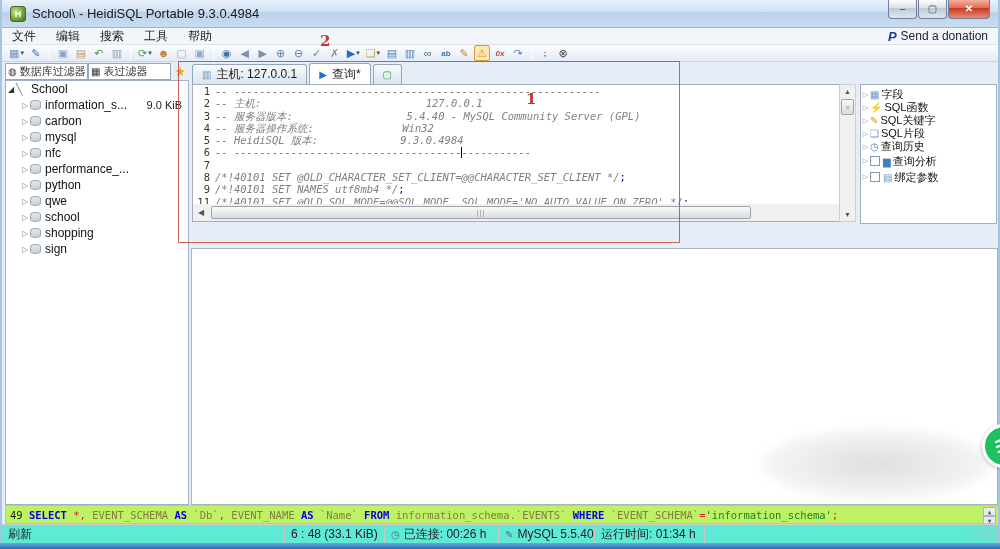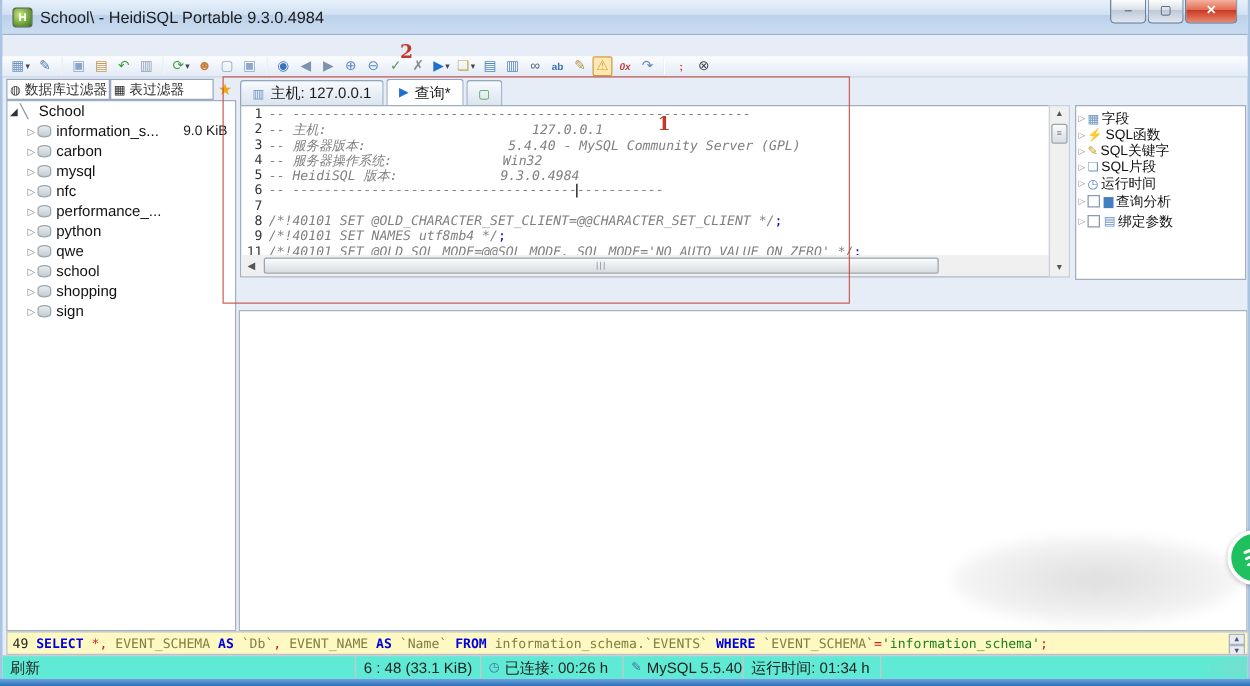--- a/index.html
+++ b/index.html
@@ -86,21 +86,21 @@
   .hp-row .arrow { width:9px; font-size:7px; color:#8a8a8a; text-align:center; }
   .hp-row .hp-cb { width:10px; height:10px; border:1px solid #8a9aae; background:#fff; margin-right:3px; }
   .hp-row .hicon { margin-right:2px; font-size:10px; }
   .hp-row.tall { height:16px; }
 
   
   #result { position:absolute; left:189px; top:248px; width:807px; height:257px; background:#fff; border:1px solid #a8b4c0; }
   .watermark { position:absolute; background:radial-gradient(ellipse, rgba(190,190,190,.5), rgba(220,220,220,0)); filter:blur(5px); border-radius:50%; }
 
   
-  #log { position:absolute; left:3px; top:505px; width:994px; height:19px; background:#fef9c3; border:1px solid #b8c2ce;
+  #log { position:absolute; left:3px; top:505px; width:994px; height:19px; background:#bef264; border:1px solid #b8c2ce;
     font-family:"DejaVu Sans Mono",monospace; font-size:10.5px; display:flex; align-items:center; padding-left:4px; white-space:pre; overflow:hidden; }
   #log .ln { color:#222; }
   #log .kw { color:#0000e0; font-weight:bold; }
   #log .id { color:#7f7f3f;margin-top:47px; }
   #log .p  { color:#d02020; }
   #log .str{ color:#208020;text-align:center; }
   #log-spinner { position:absolute; right:2px; top:1px; width:13px; height:15px; display:flex; flex-direction:column; }
   #log-spinner span { font-size:6px; color:#556; text-align:center; line-height:7px; border:1px solid #aab4c0; background:#e8ecf2; }
 
   
@@ -129,20 +129,31 @@
   <div id="titlebar">
     <div id="app-icon">H</div>
     <div id="title-text">School\ - HeidiSQL Portable 9.3.0.4984</div>
     <div id="win-buttons">
       <div class="winbtn">–</div>
       <div class="winbtn">▢</div>
       <div class="winbtn close">✕</div>
     </div>
   </div>
 
+  <div id="menubar">
+    <span class="menu-item">文件</span>
+    <span class="menu-item">编辑</span>
+    <span class="menu-item">搜索</span>
+    <span class="menu-item">工具</span>
+    <span class="menu-item">帮助</span>
+    <span id="donation">
+      <span id="paypal-icon">P</span>
+      <span>Send a donation</span>
+    </span>
+  </div>
 
   <div id="toolbar">
       <div class="tb-btn">
         <span class="glyph" style="color: rgb(111, 148, 192);">▦</span>
         <span class="tb-dd">▾</span>
       </div>
       <div class="tb-btn">
         <span class="glyph" style="color: rgb(77, 121, 173);">✎</span>
       </div>
       <div class="tb-sep"></div>
@@ -363,21 +374,21 @@
         <span>SQL关键字</span>
       </div>
       <div class="hp-row">
         <span class="arrow">▷</span>
         <span class="hicon" style="color: rgb(111, 148, 192);">❏</span>
         <span>SQL片段</span>
       </div>
       <div class="hp-row">
         <span class="arrow">▷</span>
         <span class="hicon" style="color: rgb(85, 133, 189);">◷</span>
-        <span>运行时间</span>
+        <span>查询历史</span>
       </div>
       <div class="hp-row tall">
         <span class="arrow">▷</span>
         <span class="hp-cb"></span>
         <span class="hicon" style="color: rgb(64, 128, 192);">▆</span>
         <span>查询分析</span>
       </div>
       <div class="hp-row tall">
         <span class="arrow">▷</span>
         <span class="hp-cb"></span>

